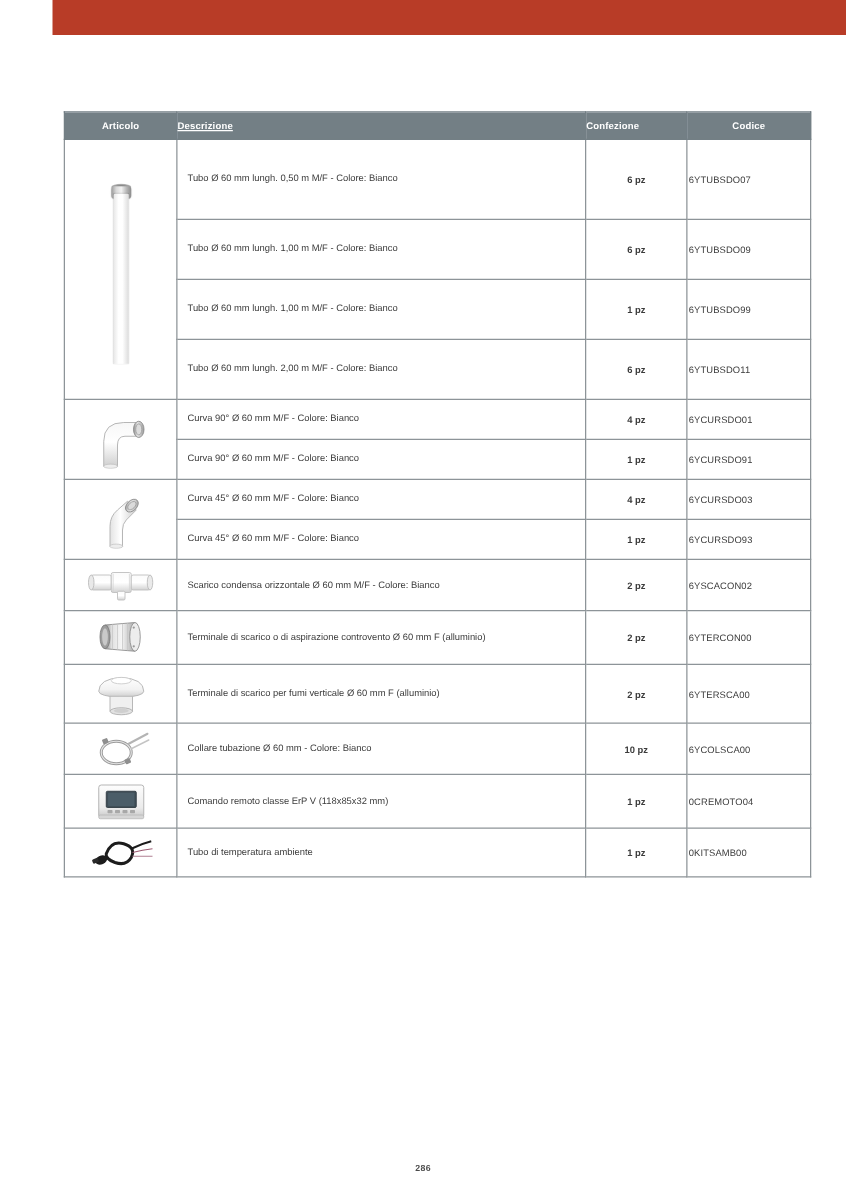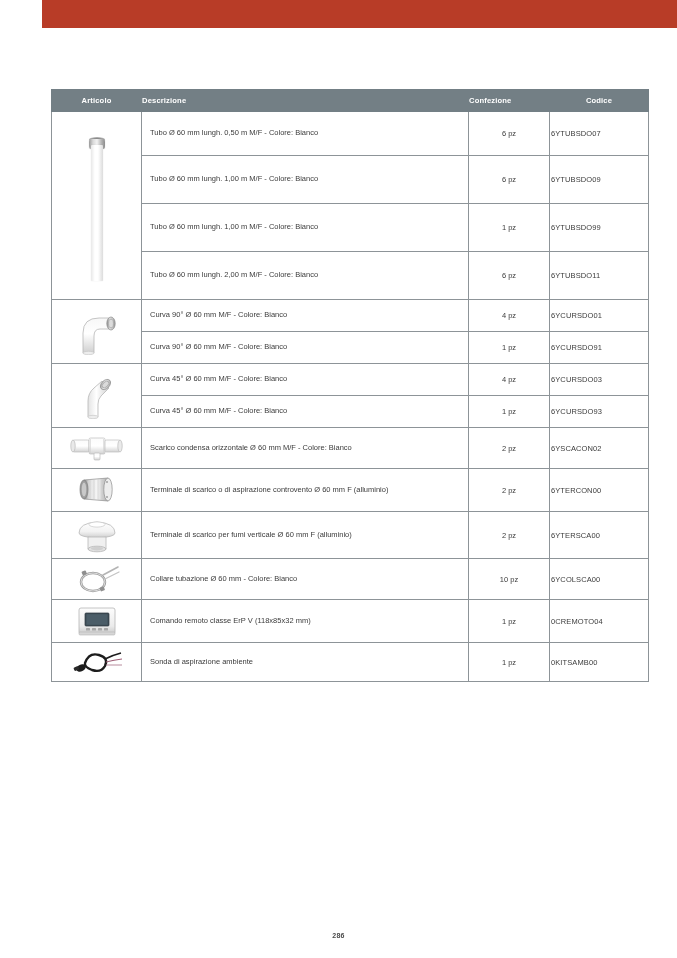--- a/index.html
+++ b/index.html
@@ -36,33 +36,33 @@
     background: #737f85;
     color: #ffffff;
     font-size: 7.6px;
     font-weight: bold;
     letter-spacing: .15px;
     padding: 6px 0 6px 0;
     height: 18px;
     border: 1px solid #737f85;
   }
   th.c-articolo   { width: 90px;  text-align: center; }
-  th.c-descr      { width: 327px; text-align: left; padding-left: 8px; border-left: 1px solid #ffffff; }
+  th.c-descr      { width: 327px; text-align: left; padding-left: 8px; border-left: 1px solid #ffffff; text-decoration: underline; }
   th.c-conf       { width: 81px;  text-align: left; border-left: 1px solid #ffffff; }
   th.c-cod        { width: 99px;  border-left: 1px solid #ffffff; }
 
   table.catalog td {
     border: 1px solid #8d9498;
     font-size: 7.5px;
     color: #3b3b3b;
     vertical-align: middle;
   }
   td.art  { text-align: center; padding: 4px 2px; }
   td.desc { text-align: left;  padding: 4px 8px; line-height: 1.35; }
-  td.conf { text-align: center; }
+  td.conf { text-align: center; font-weight: bold; }
   td.cod  { text-align: left; letter-spacing: .1px; }
 
   
   .art-box { display:flex; align-items:center; justify-content:center; }
 
   
   .tube { position: relative; width: 16px; height: 150px; }
   .tube .body {
     position:absolute; left:2px; top:14px; width:12px; height:136px;
     background: linear-gradient(90deg,#e8e8e8 0%,#ffffff 32%,#ffffff 58%,#dcdcdc 100%);
@@ -103,21 +103,21 @@
       <tr>
         <td class="art" rowspan="4" style="height:48px">
           <div class="art-box">
             <div class="tube">
               <div class="rim"></div>
                 <div class="collar"></div>
                 <div class="body"></div>
             </div>
           </div>
         </td>
-        <td class="desc" style="height:44px">Tubo Ø 60 mm lungh. 0,50 m M/F - Colore: Bianco</td>
+        <td class="desc" style="height:64px">Tubo Ø 60 mm lungh. 0,50 m M/F - Colore: Bianco</td>
         <td class="conf">6 pz</td>
         <td class="cod">6YTUBSDO07</td>
       </tr>
       <tr>
         <td class="desc" style="height:48px">Tubo Ø 60 mm lungh. 1,00 m M/F - Colore: Bianco</td>
         <td class="conf">6 pz</td>
         <td class="cod">6YTUBSDO09</td>
       </tr>
       <tr>
         <td class="desc" style="height:48px">Tubo Ø 60 mm lungh. 1,00 m M/F - Colore: Bianco</td>
@@ -332,21 +332,21 @@
             <svg class="icon-svg" width="56" height="30" viewBox="0 0 56 30" aria-hidden="true">
               <path d="M16 16 Q20 5 30 8 Q40 11 36 19 Q32 26 23 23 Q15 20 16 16 Z" fill="none" stroke="#1c1c1c" stroke-width="2.4"></path>
               <path d="M36 12 Q44 8 52 6" fill="none" stroke="#1c1c1c" stroke-width="1.6"></path>
               <path d="M37 15 Q45 13 53 12" fill="none" stroke="#9b5a72" stroke-width="1"></path>
               <path d="M37 18 Q45 18 53 18" fill="none" stroke="#b07f92" stroke-width="0.9"></path>
               <ellipse cx="12" cy="21" rx="5" ry="3.4" fill="#1c1c1c" transform="rotate(-24 12 21)"></ellipse>
               <rect x="5" y="20" width="5" height="3.6" rx="1" fill="#2a2a2a" transform="rotate(-24 7 22)"></rect>
             </svg>
           </div>
         </td>
-        <td class="desc" style="height:38px">Sonda di aspirazione ambiente</td>
+        <td class="desc" style="height:38px">Tubo di temperatura ambiente</td>
         <td class="conf">1 pz</td>
         <td class="cod">0KITSAMB00</td>
       </tr>
 
     </tbody>
   </table>
 </div>
 
 <div style="position:absolute; left:0; right:0; top:932px; text-align:center; font-size:7px; font-weight:bold; color:#4a4a4a; letter-spacing:.3px;">286</div>
 

